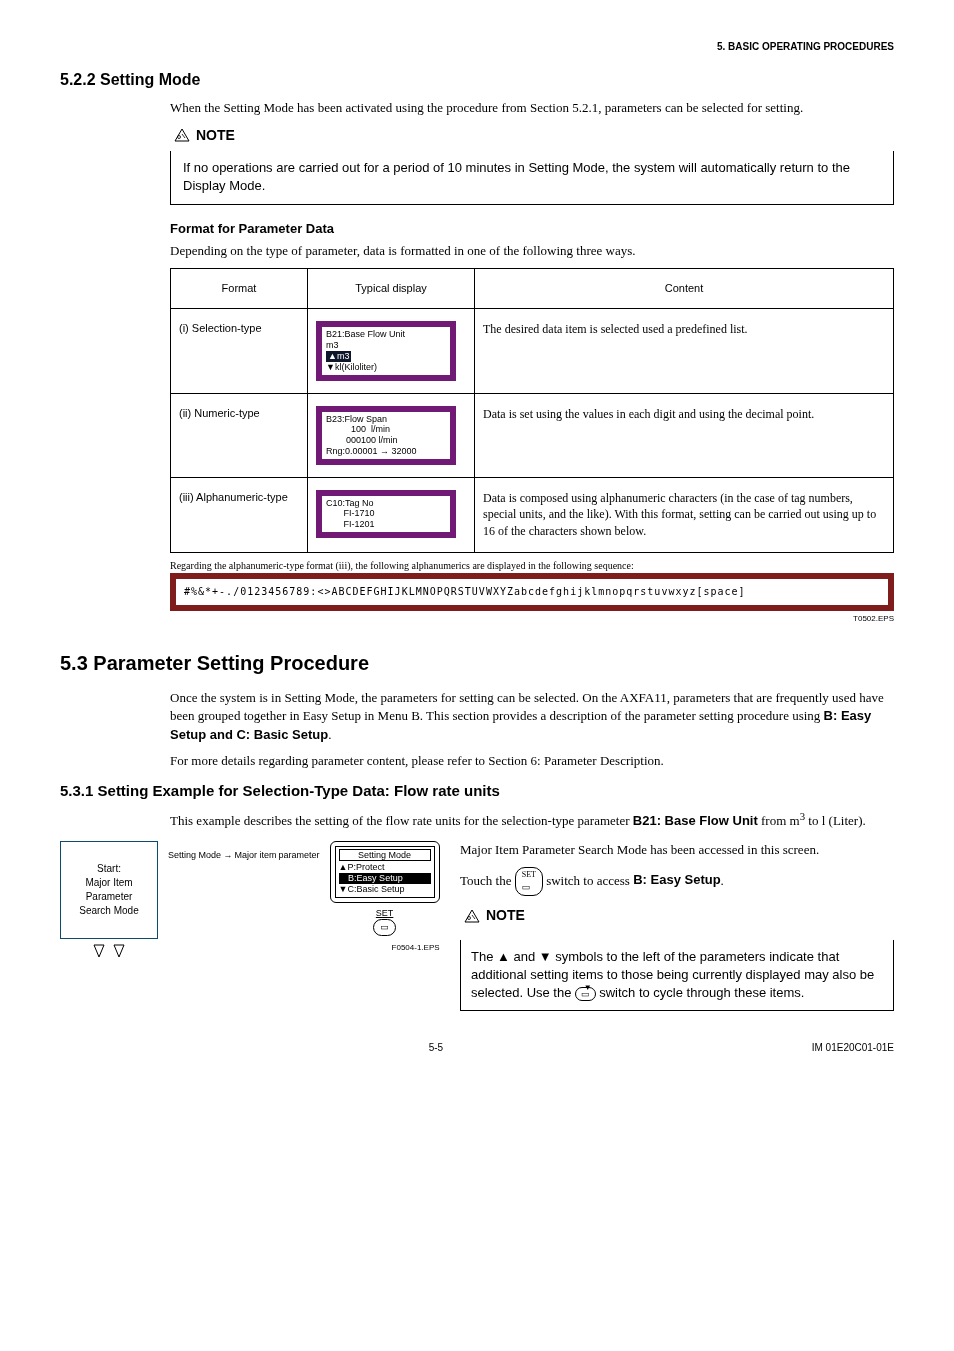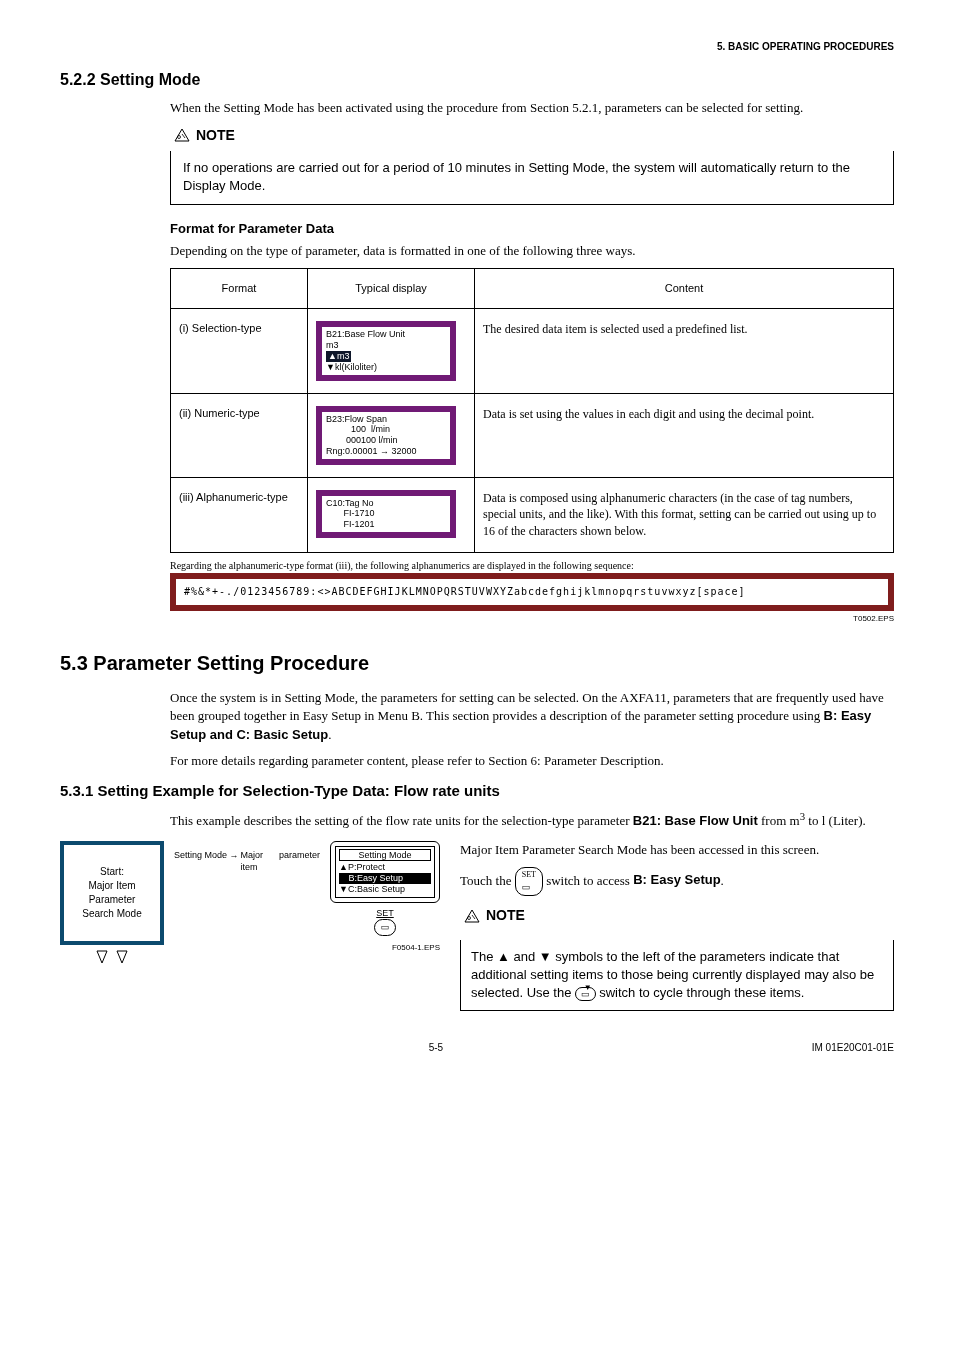--- a/index.html
+++ b/index.html
@@ -137,21 +137,21 @@
     width: 380px;
     flex-shrink: 0;
     display: flex;
     gap: 10px;
     align-items: flex-start;
   }
   .right-col {
     flex: 1;
   }
   .flow-box {
-    border: 4px solid #0c4a6e;
+    border: 1px solid #0c4a6e;
     padding: 20px 8px;
     font-size: 10px;
     text-align: center;
     width: 80px;
     position: relative;
   }
   .flow-arrows {
     margin-top: 4px;
     font-size: 14px;
   }

